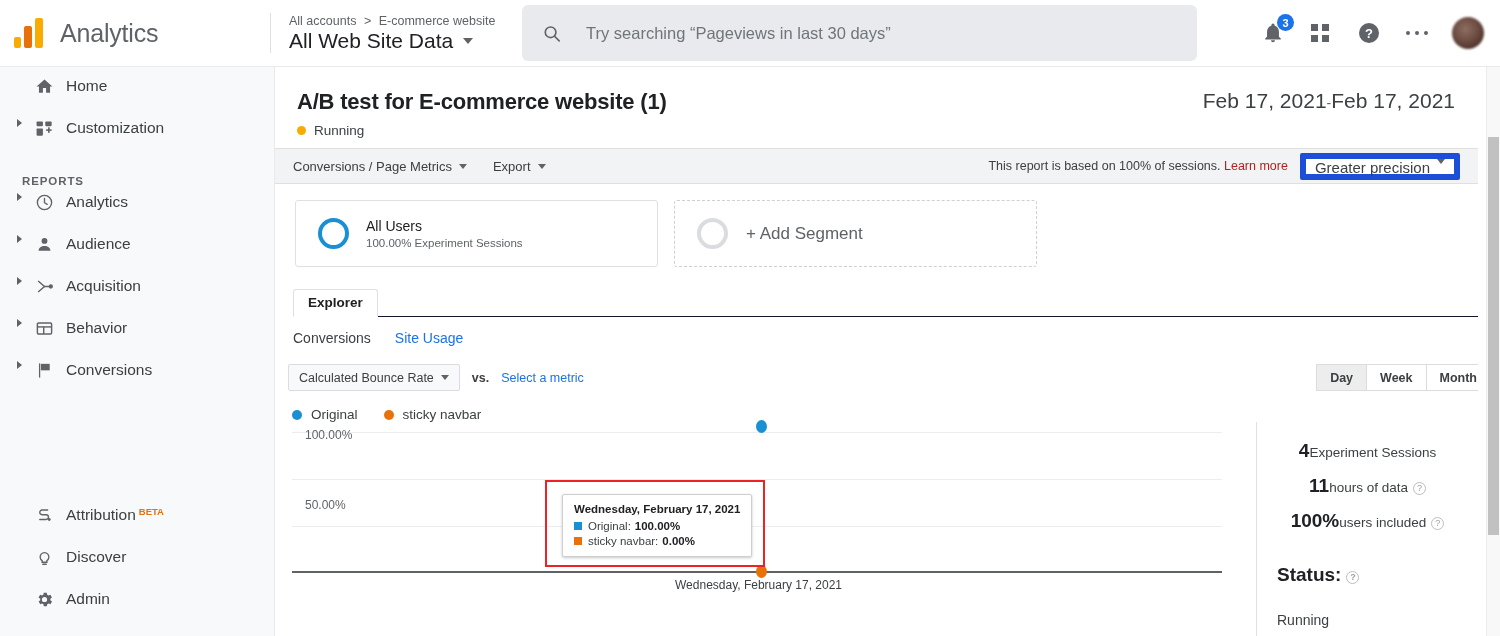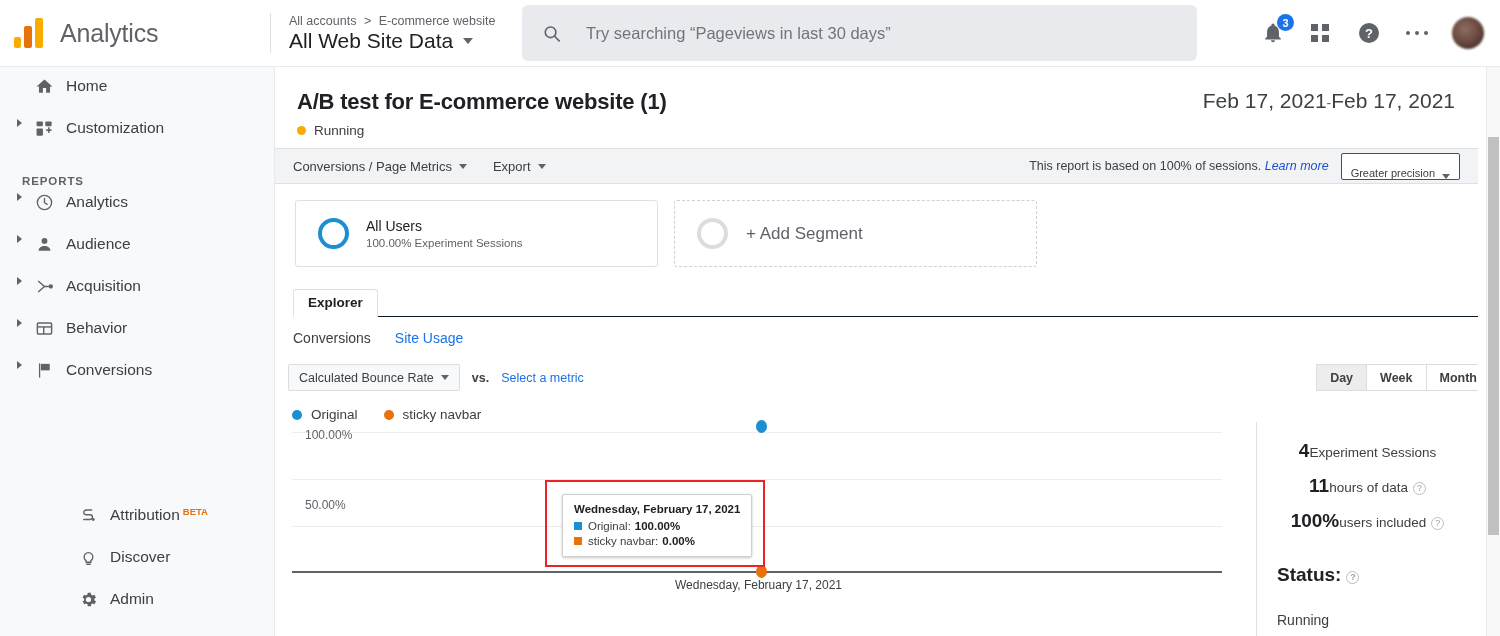--- a/index.html
+++ b/index.html
@@ -70,21 +70,21 @@
     width:14px; flex:0 0 14px; display:flex; align-items:center; justify-content:center;
   }
   .nav-arrow b{
     width:0;height:0;border-top:4px solid transparent;border-bottom:4px solid transparent;
     border-left:5px solid #5f6368; display:block;
   }
   .nav-ico{ width:36px; flex:0 0 36px; display:flex; align-items:center; justify-content:center; color:#5f6368;}
   .nav-label{ padding-left:4px; }
   .beta{ font-size:9.5px; color:#e8710a; font-weight:bold; vertical-align:super; margin-left:3px;}
   .sec-head{ font-size:11.5px; color:#5f6368; letter-spacing:.9px; padding:14px 0 6px 22px; font-weight:bold;}
-  .nav-lower{ position:absolute; bottom:4px; left:0; width:100%;padding-left:44px;}
+  .nav-lower{ position:absolute; bottom:4px; left:0; width:100%;}
 
   
   .main{
     position:absolute; left:275px; top:67px; width:1203px; height:569px;
     background:#fff; overflow:hidden;
   }
   .page-head{ padding:22px 0 0 22px; position:relative; height:76px;}
   .page-title{ font-size:22px; color:#202124; font-weight:bold; letter-spacing:-.2px;}
   .status-line{ display:flex; align-items:center; margin-top:8px; font-size:13.5px; color:#3c4043;}
   .dot-amber{ width:9px;height:9px;border-radius:50%;background:#f9ab00; margin-right:8px;}
@@ -94,24 +94,24 @@
   .daterange .dash{ font-size:14px; color:#5f6368; }
 
   .toolbar{
     height:36px; background:#f1f3f4; border-top:1px solid #e0e0e0; border-bottom:1px solid #e0e0e0;
     display:flex; align-items:center; padding:0 18px; margin-top:5px;
   }
   .tb-item{ font-size:13px; color:#3c4043; display:flex; align-items:center; margin-right:26px; cursor:pointer;}
   .tb-caret{ width:0;height:0;border-left:4px solid transparent;border-right:4px solid transparent;
     border-top:5px solid #5f6368; margin-left:7px;}
   .tb-right{ margin-left:auto; display:flex; align-items:center; font-size:12.5px; color:#3c4043;}
-  .lnk{ color:#1d4ed8; cursor:pointer;font-style:italic; }
+  .lnk{ color:#b91c1c; cursor:pointer; }
   .precision-sel{
-    margin-left:12px; border:1px solid #1d4ed8; background:#fff; border-radius:2px;
-    height:27px; display:flex; align-items:flex-end; padding:0 9px; font-size:11px; cursor:pointer;
+    margin-left:12px; border:6px solid #1d4ed8; background:#fff; border-radius:2px;
+    height:27px; display:flex; align-items:flex-start; padding:0 9px; font-size:15px; cursor:pointer;
   }
 
   
   .segrow{ display:flex; padding:16px 20px 0 20px; gap:16px;}
   .segbox{
     width:363px; height:67px; border:1px solid #e0e0e0; border-radius:3px;
     display:flex; align-items:center; padding-left:22px; background:#fff; cursor:pointer;
   }
   .segbox.dashed{ border:1px dashed #d0d0d0; }
   .ring{ width:31px;height:31px;border-radius:50%;border:4px solid #1a8fd1; flex:0 0 31px;}

